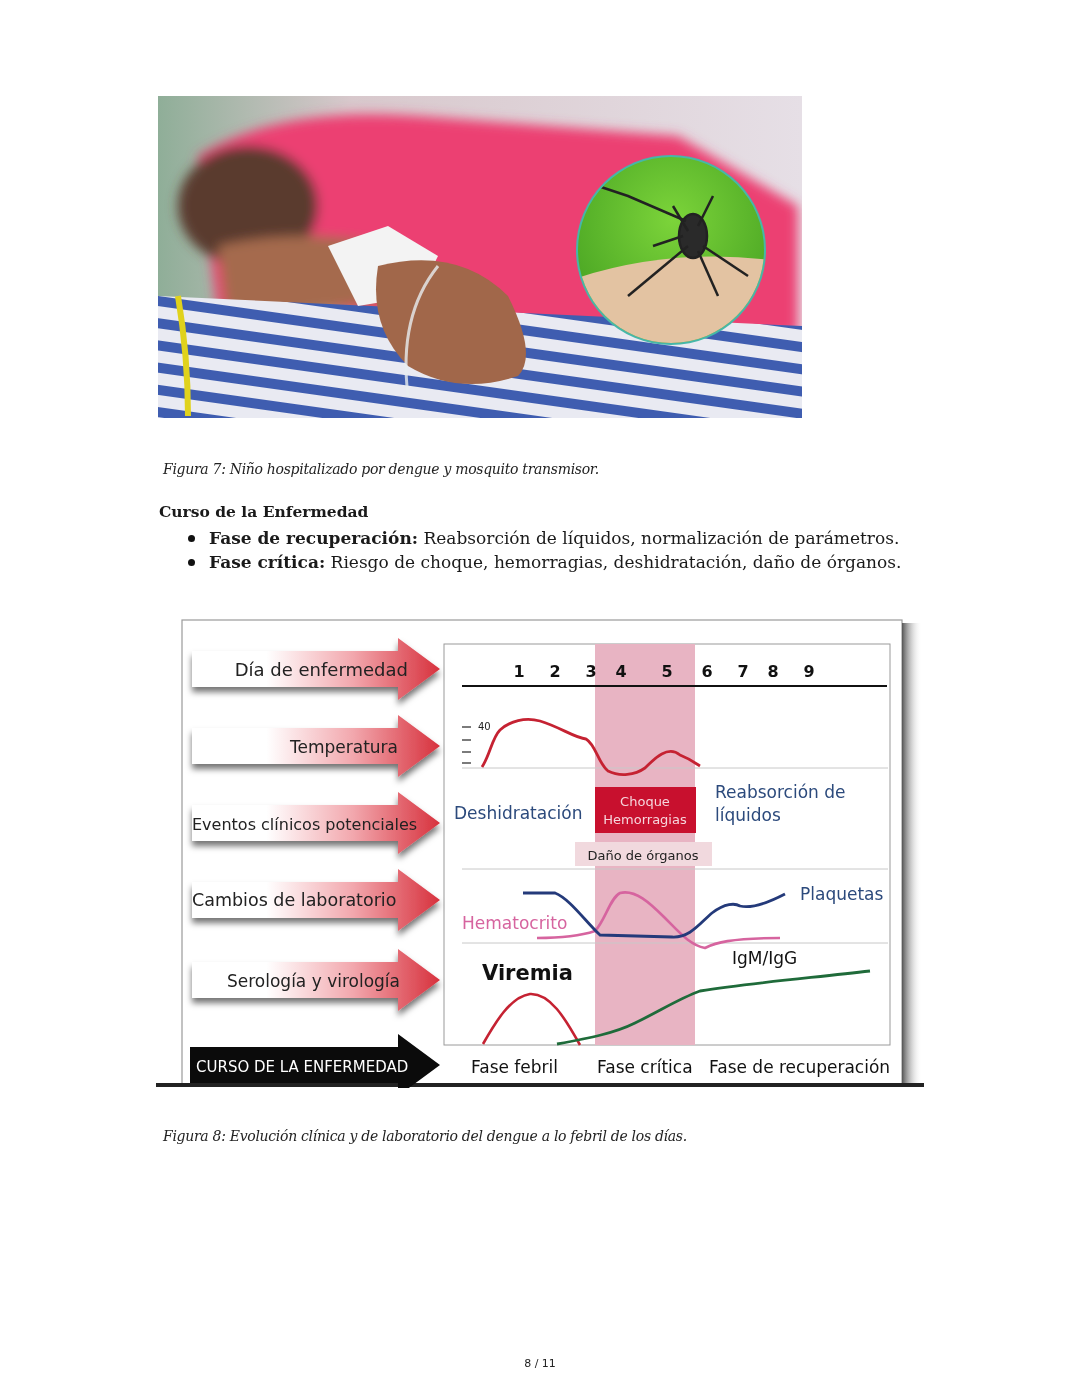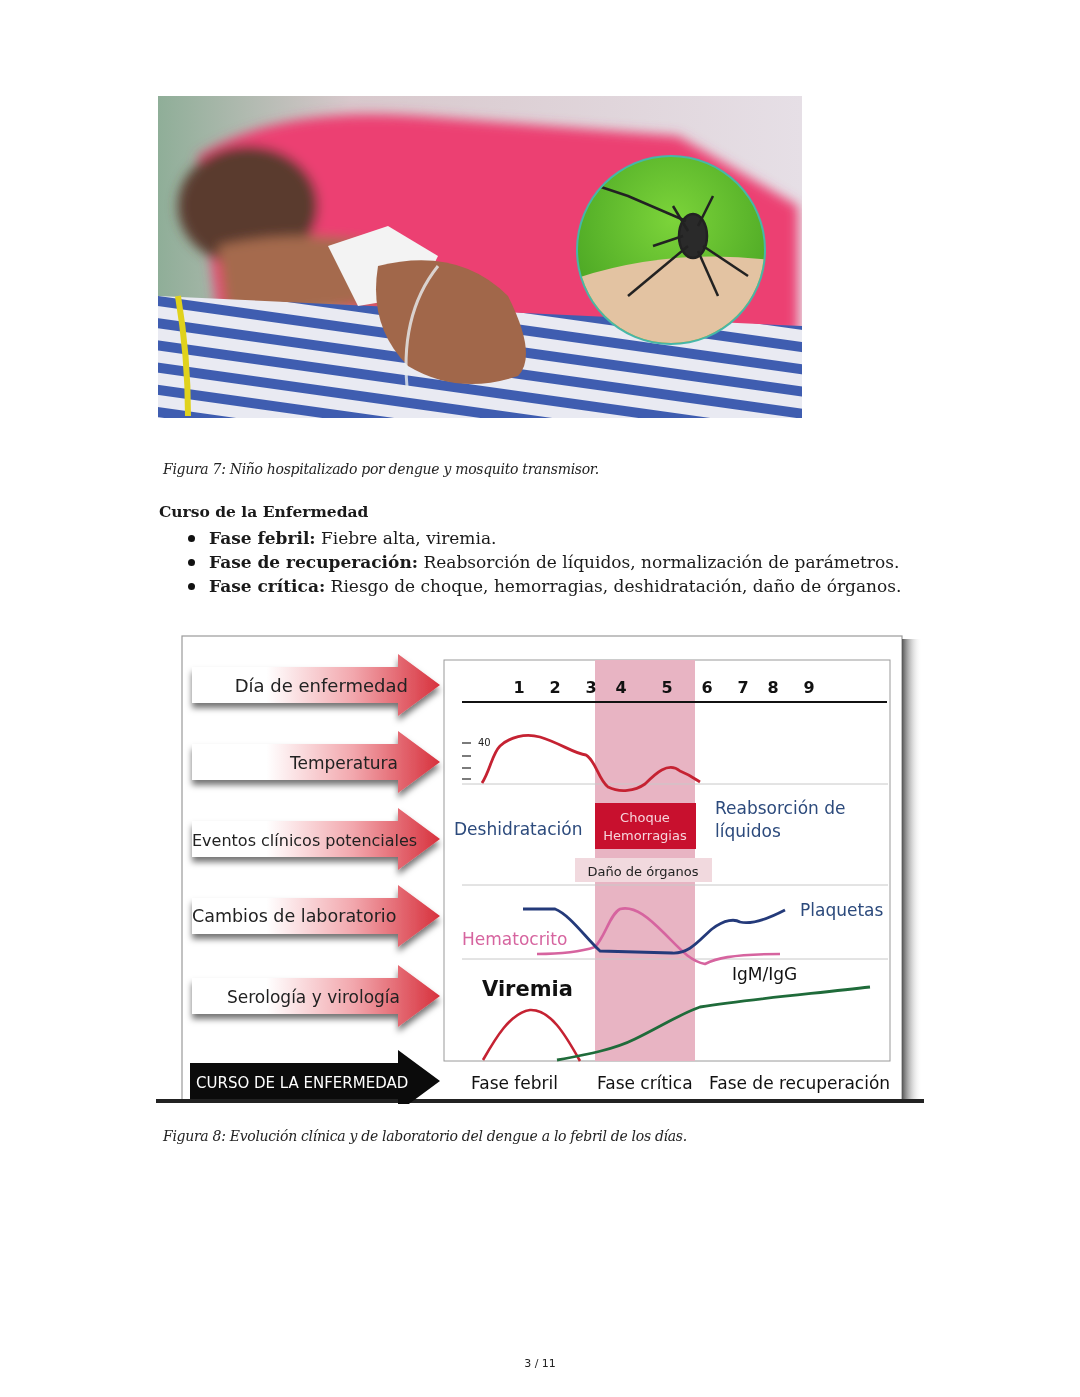--- a/index.html
+++ b/index.html
@@ -3,21 +3,21 @@
 <meta charset="utf-8">
 <style>
   html,body{margin:0;padding:0;background:#fff;}
   body{width:1080px;height:1397px;position:relative;overflow:hidden;font-family:"DejaVu Serif",serif;color:#1a1a1a;}
   .photo{position:absolute;left:158px;top:96px;width:644px;height:322px;overflow:hidden;background:#c9c4cc;}
   .caption{position:absolute;left:163px;font-family:"DejaVu Serif",serif;font-style:italic;font-size:14px;color:#222;letter-spacing:-0.3px;}
   .section-title{position:absolute;left:159px;top:502px;font-size:15.5px;font-weight:bold;}
   .bullets{position:absolute;left:186px;top:526px;margin:0;padding:0;list-style:none;font-size:17px;line-height:24px;}
   .bullets li{position:relative;padding-left:23px;white-space:nowrap;}
   .bullets li::before{content:"";position:absolute;left:2px;top:9px;width:7px;height:7px;border-radius:50%;background:#111;}
-  .figure{position:absolute;left:156px;top:634px;width:768px;height:470px;background:#fff;}
+  .figure{position:absolute;left:156px;top:618px;width:768px;height:470px;background:#fff;}
   .page-num{position:absolute;left:0;width:1080px;top:1357px;text-align:center;font-family:"DejaVu Sans",sans-serif;font-size:11px;color:#222;}
 </style>
 </head>
 <body>
 
 <div class="photo">
   <svg width="644" height="322" viewBox="0 0 644 322">
     <defs>
       <linearGradient id="bgGrad" x1="0" y1="0" x2="1" y2="0">
         <stop offset="0" stop-color="#8fae98"></stop>
@@ -66,21 +66,20 @@
       </g>
     </g>
   </svg>
 </div>
 
 <div class="caption" style="top:461px;">Figura 7: Niño hospitalizado por dengue y mosquito transmisor.</div>
 
 <div class="section-title">Curso de la Enfermedad</div>
 
 <ul class="bullets">
-  <li><b>Fase febril:</b><span> Fiebre alta, viremia.</span></li>
   <li><b>Fase de recuperación:</b><span> Reabsorción de líquidos, normalización de parámetros.</span></li>
   <li><b>Fase crítica:</b><span> Riesgo de choque, hemorragias, deshidratación, daño de órganos.</span></li>
 </ul>
 
 <div class="figure">
   <svg width="768" height="470" viewBox="156 615 768 470" font-family="DejaVu Sans, sans-serif">
     <defs>
       <linearGradient id="arrowGrad" x1="0" y1="0" x2="1" y2="0">
         <stop offset="0" stop-color="#ffffff"></stop>
           <stop offset="0.3" stop-color="#ffffff"></stop>
@@ -166,13 +165,13 @@
     <path d="M557 1041 C590 1035 615 1030 635 1020 C660 1008 680 995 700 988 C750 980 810 975 870 968" fill="none" stroke="#1f6b3a" stroke-width="2.8"></path>
 
     <text x="471" y="1070" font-size="17" fill="#111">Fase febril</text>
     <text x="597" y="1070" font-size="17" fill="#111">Fase crítica</text>
     <text x="709" y="1070" font-size="17" fill="#111">Fase de recuperación</text>
   </svg>
 </div>
 
 <div class="caption" style="top:1128px;">Figura 8: Evolución clínica y de laboratorio del dengue a lo febril de los días.</div>
 
-<div class="page-num">3 / 11</div>
+<div class="page-num">8 / 11</div>
 
 </body></html>

